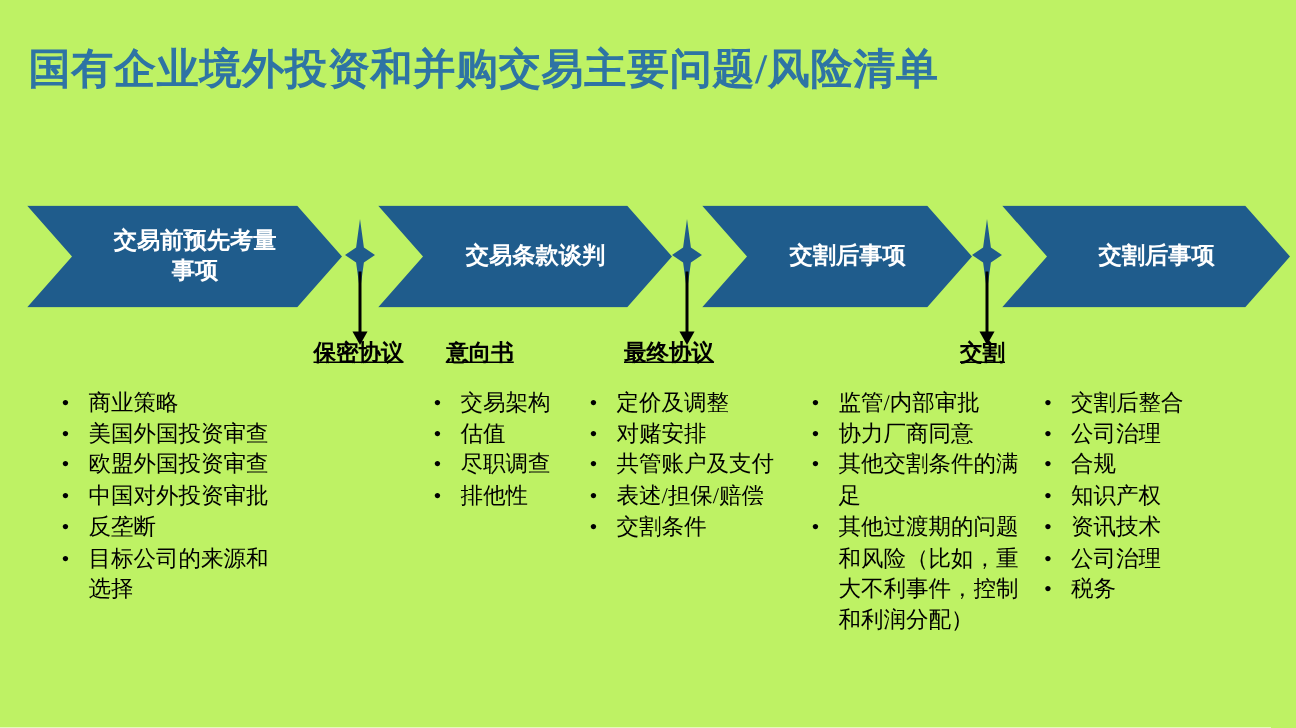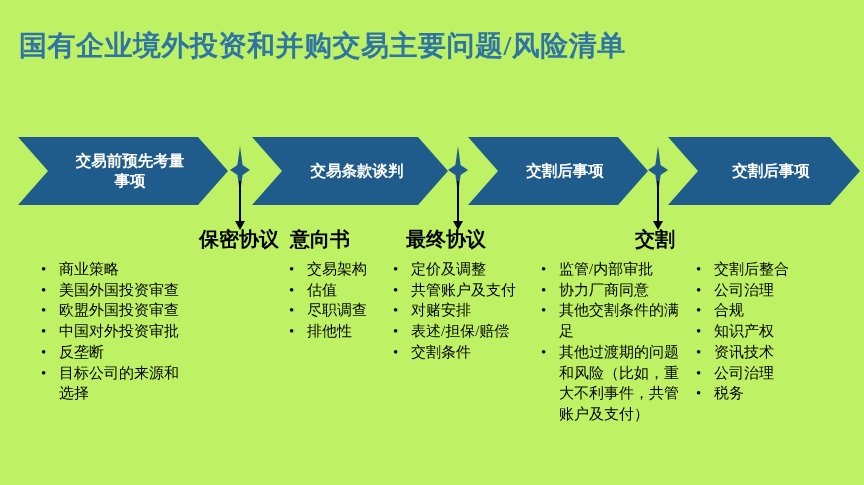--- a/index.html
+++ b/index.html
@@ -31,21 +31,21 @@
   .pline{position:absolute;top:181px;width:2px;height:41px;background:#000;}
   .p1{left:239px}.p2{left:457px}.p3{left:657px}
   .phead{
     position:absolute;top:221px;width:0;height:0;
     border-left:5px solid transparent;border-right:5px solid transparent;border-top:9px solid #000;
   }
   .h1{left:235px}.h2{left:453px}.h3{left:653px}
   
   .milestone{
     position:absolute;top:226px;transform:translateX(-50%);
-    font-size:20px;font-weight:bold;white-space:nowrap;
+    font-size:15px;font-weight:bold;text-decoration:underline;white-space:nowrap;
   }
   .m1{left:239px}.m2{left:320px}.m3{left:446px}.m4{left:655px}
   
   .col{position:absolute;top:259px;}
   .col ul{margin:0;padding:0;list-style:none;}
   .col li{position:relative;padding-left:20px;font-size:15px;line-height:20.7px;}
   .col li::before{content:"\2022";position:absolute;left:2px;top:0;}
   .col1{left:39px;width:152px}
   .col2{left:287px;width:106px}
   .col3{left:391px;width:146px}
@@ -111,32 +111,32 @@
     <ul>
         <li>交易架构</li>
         <li>估值</li>
         <li>尽职调查</li>
         <li>排他性</li>
       </ul>
   </div>
   <div class="col col3">
     <ul>
         <li>定价及调整</li>
+        <li>对赌安排</li>
         <li>共管账户及支付</li>
-        <li>对赌安排</li>
         <li>表述/担保/赔偿</li>
         <li>交割条件</li>
       </ul>
   </div>
   <div class="col col4">
     <ul>
         <li>监管/内部审批</li>
         <li>协力厂商同意</li>
         <li>其他交割条件的满足</li>
-        <li>其他过渡期的问题和风险（比如，重大不利事件，共管账户及支付）</li>
+        <li>其他过渡期的问题和风险（比如，重大不利事件，控制和利润分配）</li>
       </ul>
   </div>
   <div class="col col5">
     <ul>
         <li>交割后整合</li>
         <li>公司治理</li>
         <li>合规</li>
         <li>知识产权</li>
         <li>资讯技术</li>
         <li>公司治理</li>

